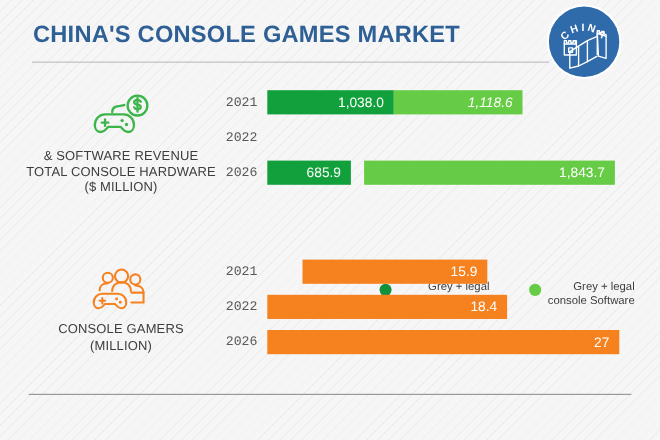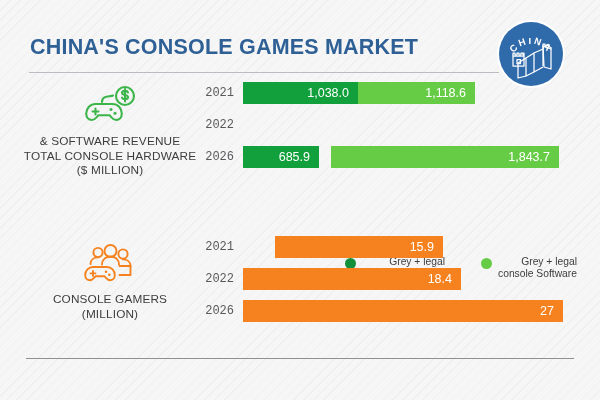--- a/index.html
+++ b/index.html
@@ -14,21 +14,21 @@
     position:absolute;inset:0;
     background-color:#f6f6f6;
     background-image:repeating-linear-gradient(135deg,
         rgba(0,0,0,0.028) 0px, rgba(0,0,0,0.028) 1px,
         rgba(255,255,255,0) 1px, rgba(255,255,255,0) 7px);
     z-index:0;
   }
   .page{position:absolute;inset:0;z-index:1;}
 
   
-  .header{position:absolute;left:0;top:0;width:600px;height:68px;margin-top:16px;}
+  .header{position:absolute;left:0;top:0;width:600px;height:68px;}
   .title{
     position:absolute;left:30px;top:19px;
     font-size:21.5px;letter-spacing:.2px;
     color:#2e6096;font-weight:600;white-space:nowrap;
   }
   .title-rule{
     position:absolute;left:29px;top:56px;width:470px;height:1px;
     background:#b9bcc0;
   }
   .logo{
@@ -145,21 +145,21 @@
         <div>($ MILLION)</div>
       </div>
     </div>
 
     <div class="chart" style="left:198px;top:12px;width:390px;">
 
       <div class="row">
         <div class="ylab">2021</div>
         <div class="bars">
           <div class="seg dark" style="width:115px;">1,038.0</div>
-          <div class="seg light" style="width:117px;">1,118.6</div>
+          <div class="seg light" style="width:117px;font-style:italic;">1,118.6</div>
         </div>
       </div>
 
       <div class="row">
         <div class="ylab">2022</div>
       </div>
 
       <div class="row">
         <div class="ylab">2026</div>
         <div class="bars">

